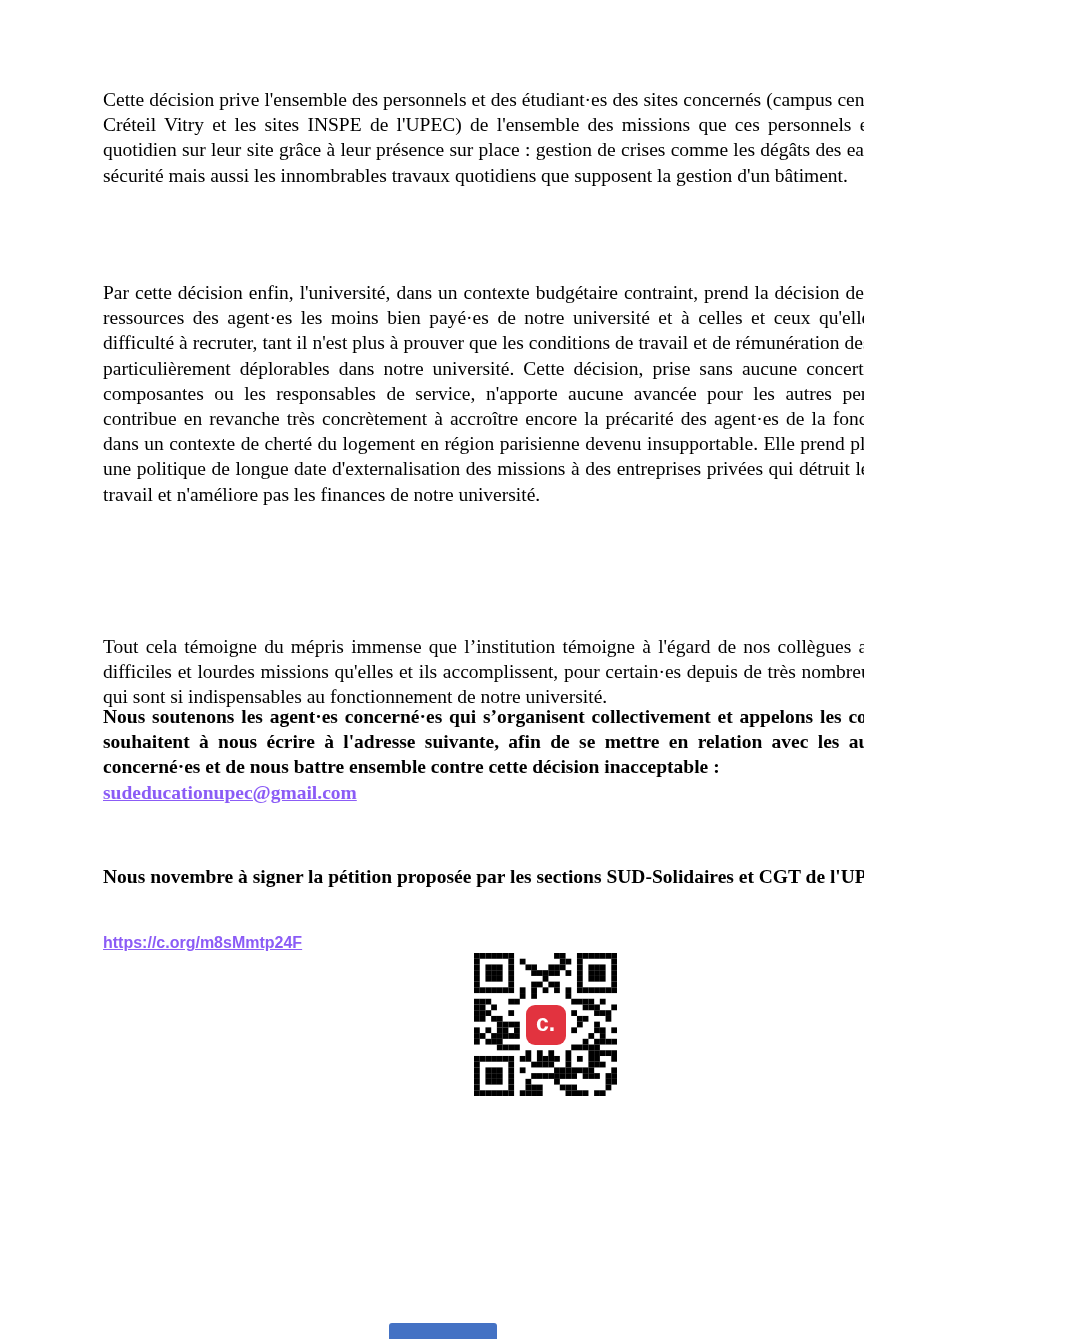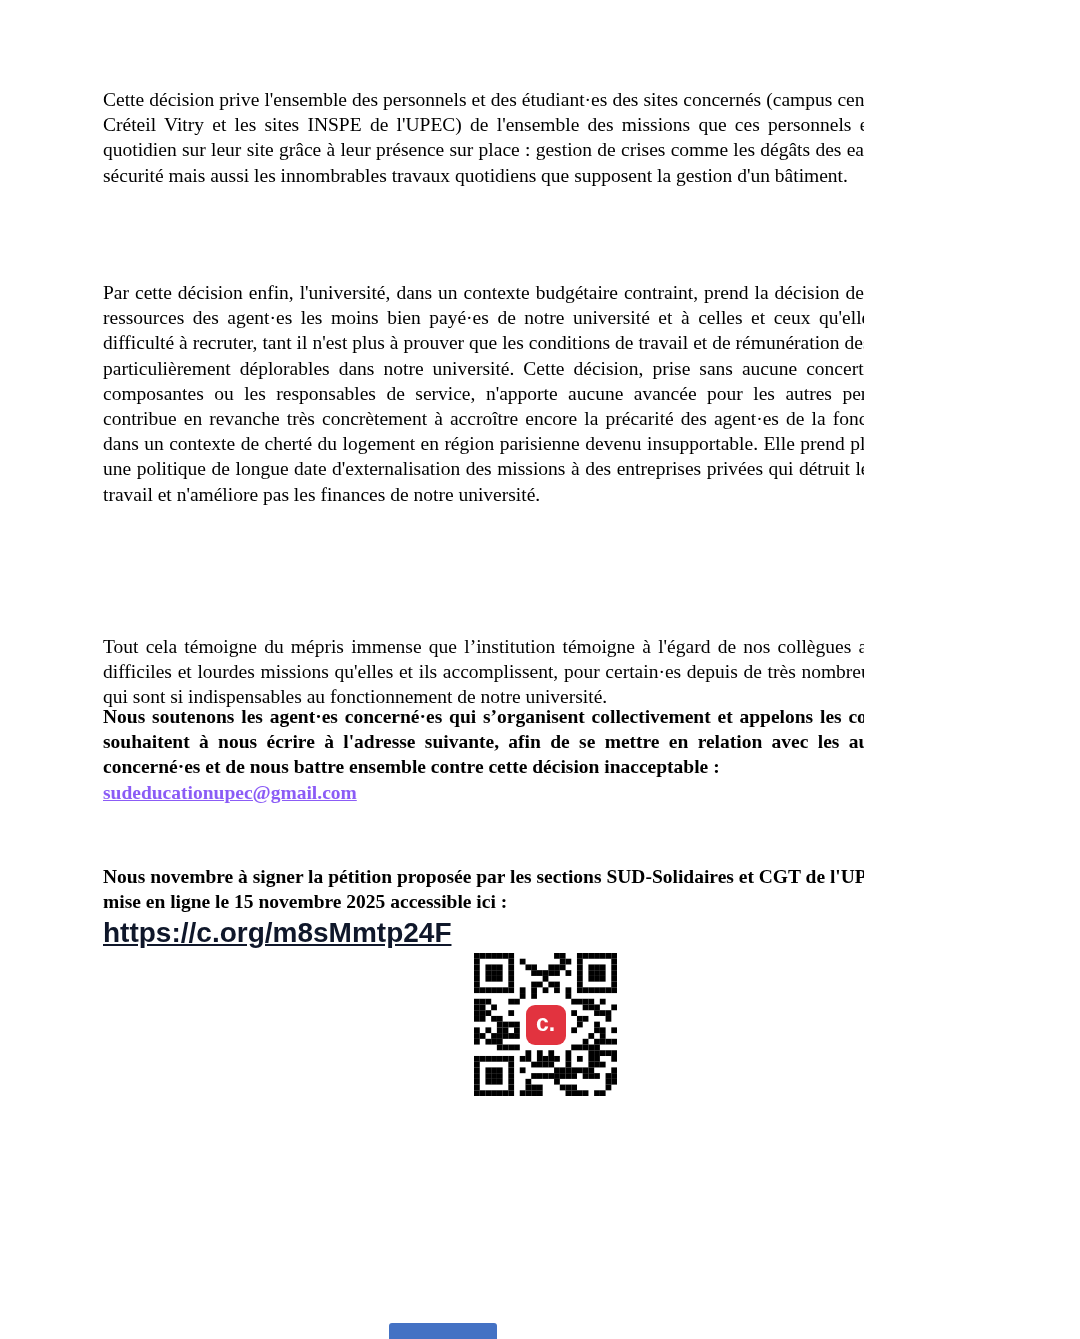--- a/index.html
+++ b/index.html
@@ -35,25 +35,25 @@
 
   .email-link {
     color: #8b5cf6;
     font-weight: bold;
     text-decoration: underline;
     cursor: pointer;
   }
   .red-text { color: #000000; font-weight: bold; }
   .url-link {
     display: inline-block;
-    margin-top: 6px;
+    margin-top: 16px;
     font-family: "Liberation Sans", sans-serif;
-    font-size: 28px;
+    font-size: 16px;
     font-weight: bold;
-    color: #0f172a;
+    color: #8b5cf6;
     text-decoration: underline;
     cursor: pointer;
   }
 
   #qr-wrap {
     position: absolute;
     left: 474px;
     top: 953px;
     width: 143px;
     height: 143px;
@@ -101,21 +101,21 @@
 
   <div class="para" id="paragraph-3">Tout cela témoigne du mépris immense que l’institution témoigne à l'égard de nos collègues agent·es et des difficiles et lourdes missions qu'elles et ils accomplissent, pour certain·es depuis de très nombreuses années, et qui sont si indispensables au fonctionnement de notre université.</div>
 
   <div class="para bold" id="paragraph-4">
     <span>Nous soutenons les agent·es concerné·es qui s’organisent collectivement et appelons les collègues qui le souhaitent à nous écrire à l'adresse suivante, afin de se mettre en relation avec les autres agent·es concerné·es et de nous battre ensemble contre cette décision inacceptable :</span><br>
     <a class="email-link">sudeducationupec@gmail.com</a>
   </div>
 
   <div class="para bold" id="paragraph-5">
     <span>Nous novembre </span><span class="red-text">à signer la pétition proposée par les sections SUD-Solidaires et CGT de l'UPEC</span><br>
-    <span>mise en ligne le 15 novembre 2025 accessible ici :</span><br>
+    <br>
     <a class="url-link">https://c.org/m8sMmtp24F</a>
   </div>
 
   <div id="qr-wrap">
     <svg id="qr-svg" width="143" height="143" xmlns="http://www.w3.org/2000/svg">
         <rect x="0.00" y="0.00" width="5.77" height="5.77" fill="#000000"></rect>
         <rect x="5.72" y="0.00" width="5.77" height="5.77" fill="#000000"></rect>
         <rect x="11.44" y="0.00" width="5.77" height="5.77" fill="#000000"></rect>
         <rect x="17.16" y="0.00" width="5.77" height="5.77" fill="#000000"></rect>
         <rect x="22.88" y="0.00" width="5.77" height="5.77" fill="#000000"></rect>

